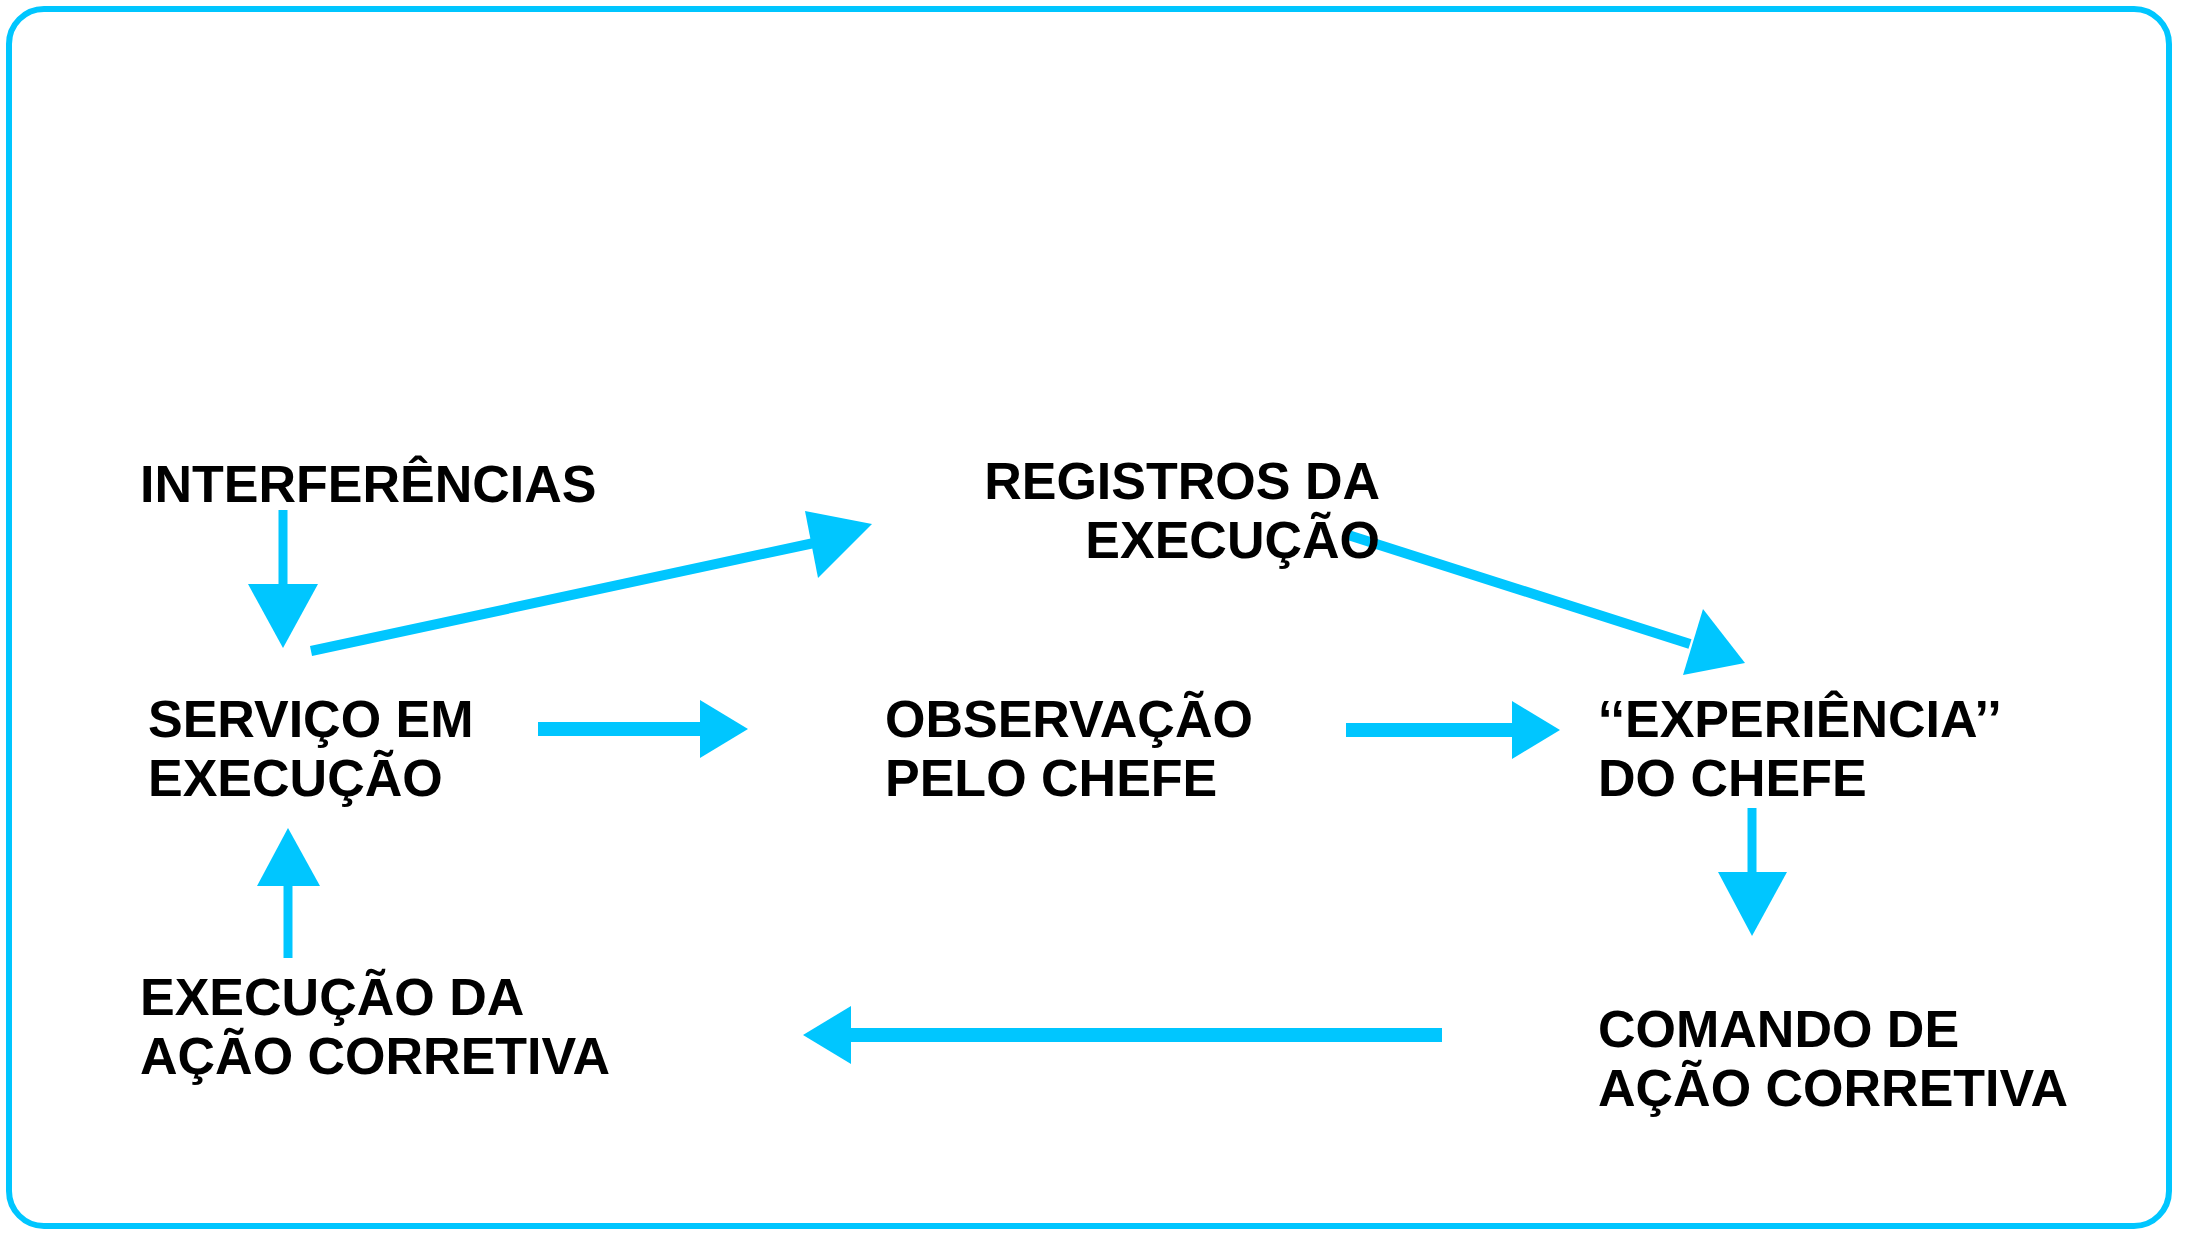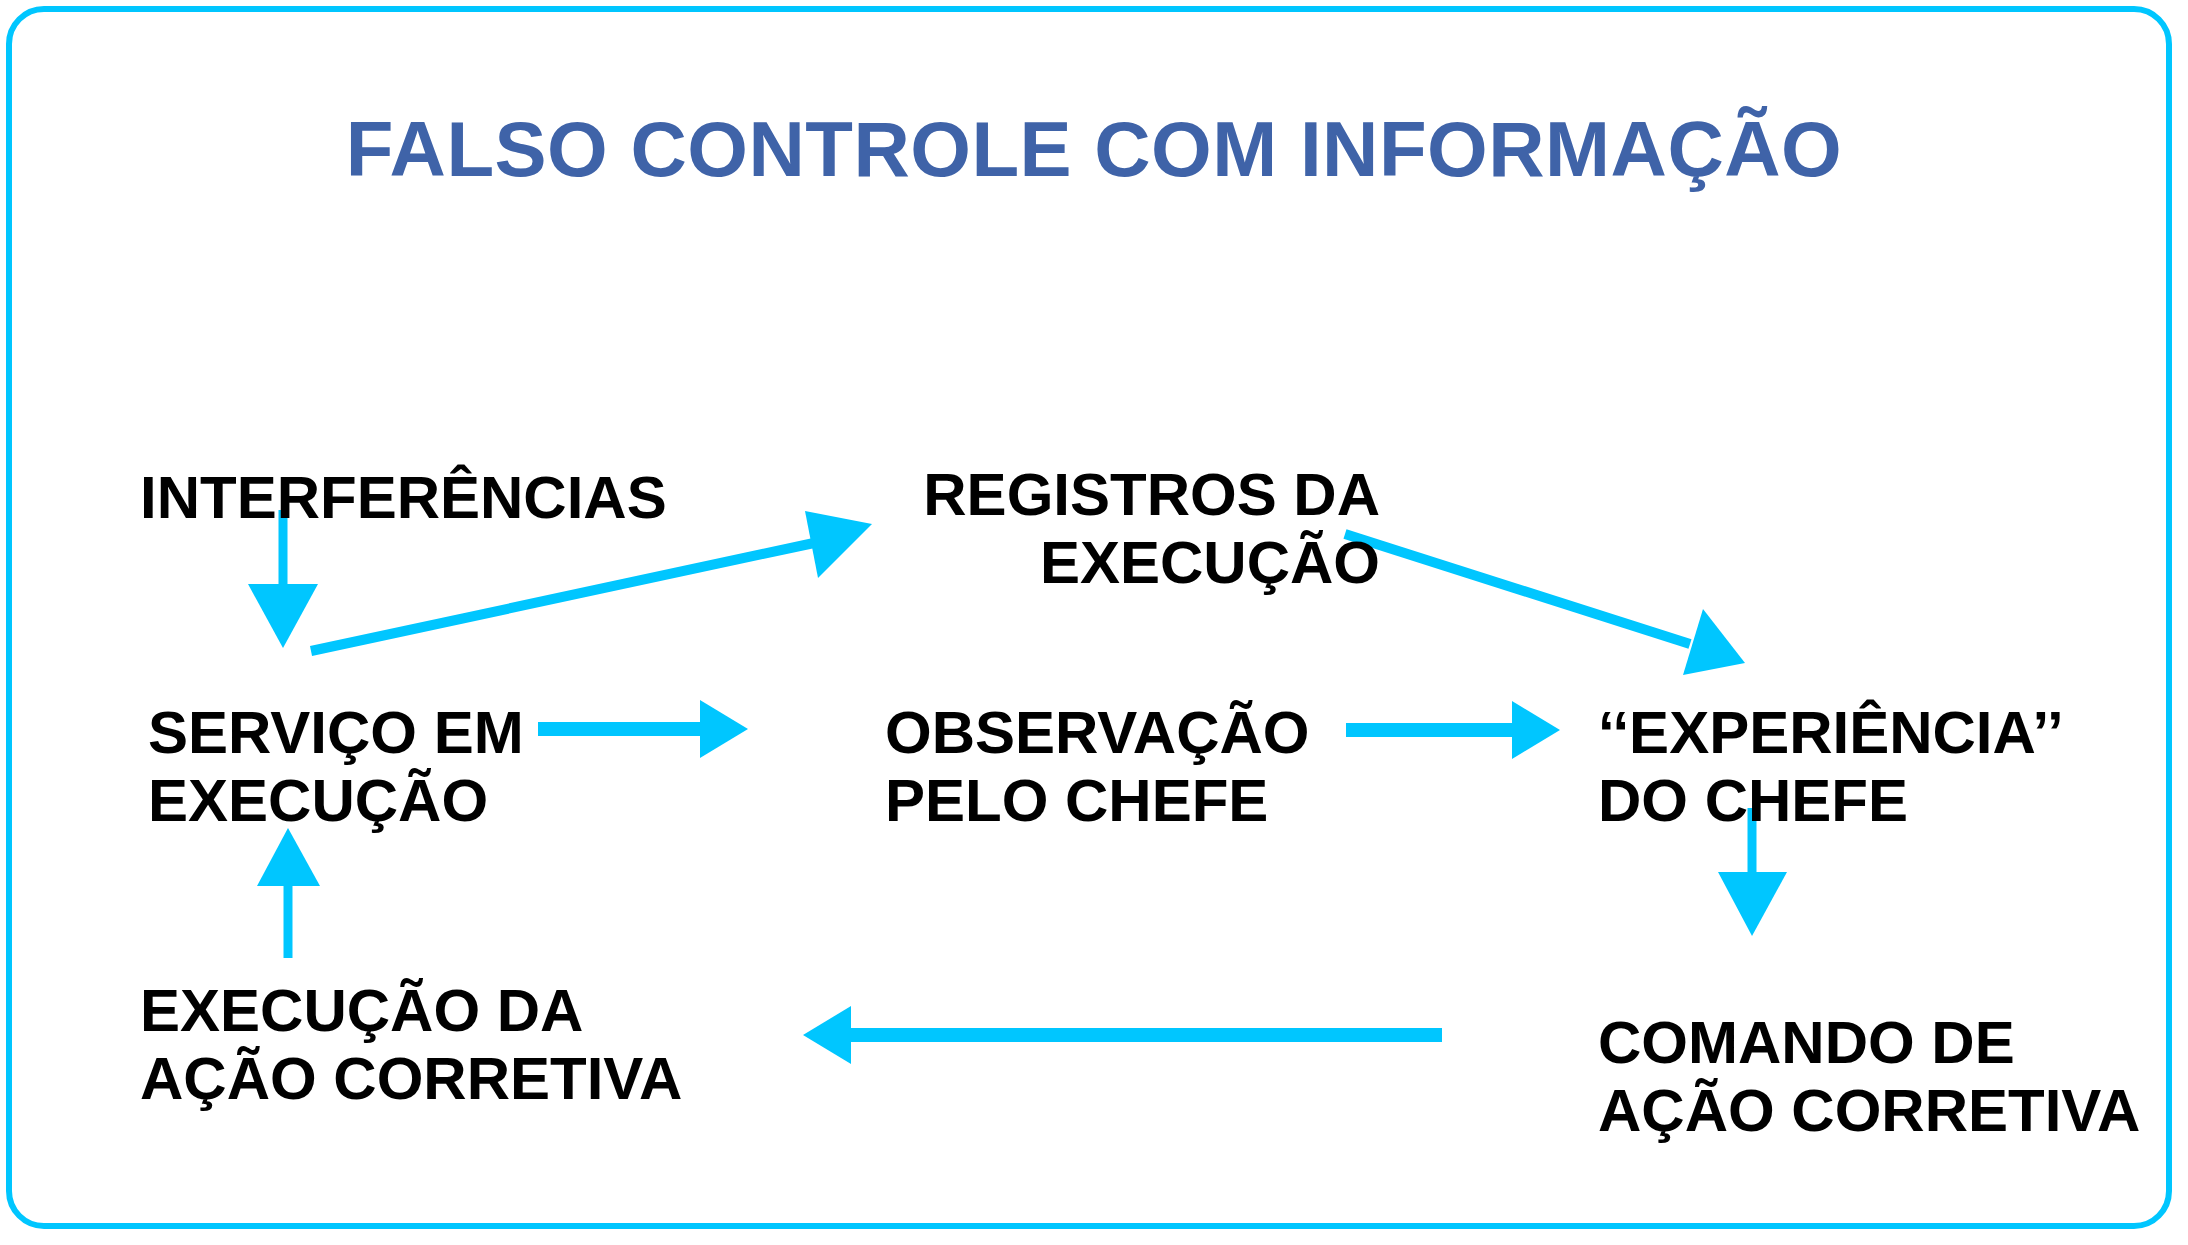--- a/index.html
+++ b/index.html
@@ -51,45 +51,43 @@
     top: 0;
     width: 2188px;
     height: 1245px;
     pointer-events: none;
   }
   
   .node {
     position: absolute;
     font-family: "Liberation Sans", sans-serif;
     font-weight: bold;
-    font-size: 60px;
+    font-size: 52px;
     line-height: 1.14;
     color: #000000;
     white-space: pre-line;
-    margin-top: 9px;
   }
   .node.left   { text-align: left;   }
   .node.center { text-align: center; }
 
   #node-interferencias      { left: 140px;  top: 455px;  width: 560px; }
   #node-registros           { left: 860px;  top: 452px;  width: 520px; text-align: right; }
   #node-servico             { left: 148px;  top: 690px;  width: 420px; }
   #node-observacao          { left: 885px;  top: 690px;  width: 460px; }
   #node-experiencia         { left: 1598px; top: 690px;  width: 470px; }
   #node-execucao-acao       { left: 140px;  top: 968px; width: 560px; }
   #node-comando-acao        { left: 1598px; top: 1000px; width: 560px; }
 </style>
 </head>
 <body>
 
 <div id="stage">
 
   <div id="frame"></div>
 
-  <div id="diagram-title">FALSO CONTROLE COM INFORMAÇÃO</div>
 
   <svg id="arrow-layer" viewBox="0 0 2188 1245" width="2188" height="1245" xmlns="http://www.w3.org/2000/svg">
 
     <g>
       <line x1="283" y1="510" x2="283" y2="600" stroke="#00c6ff" stroke-width="9"></line>
       <polygon points="283,648 248,584 318,584" fill="#00c6ff"></polygon>
     </g>
 
     <g>
       <line x1="311" y1="651" x2="814" y2="543" stroke="#00c6ff" stroke-width="10"></line>

